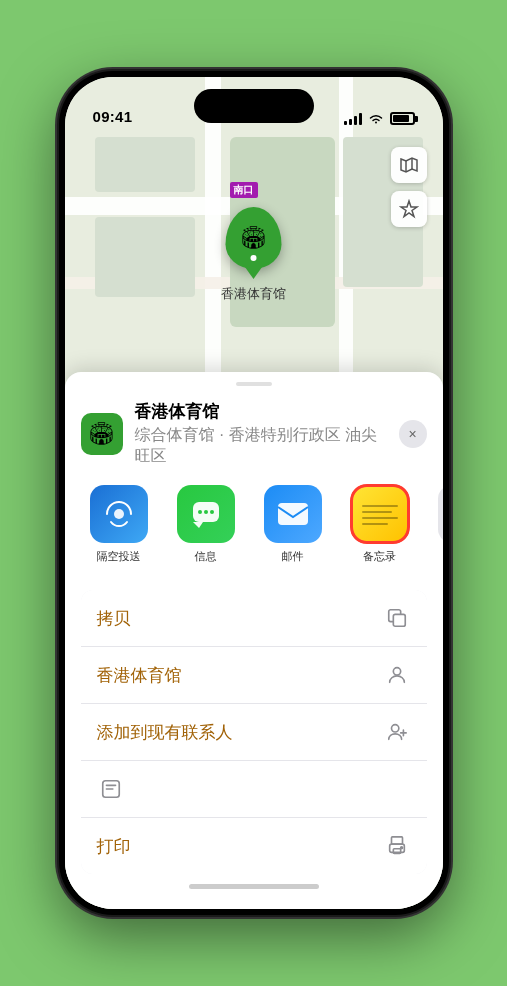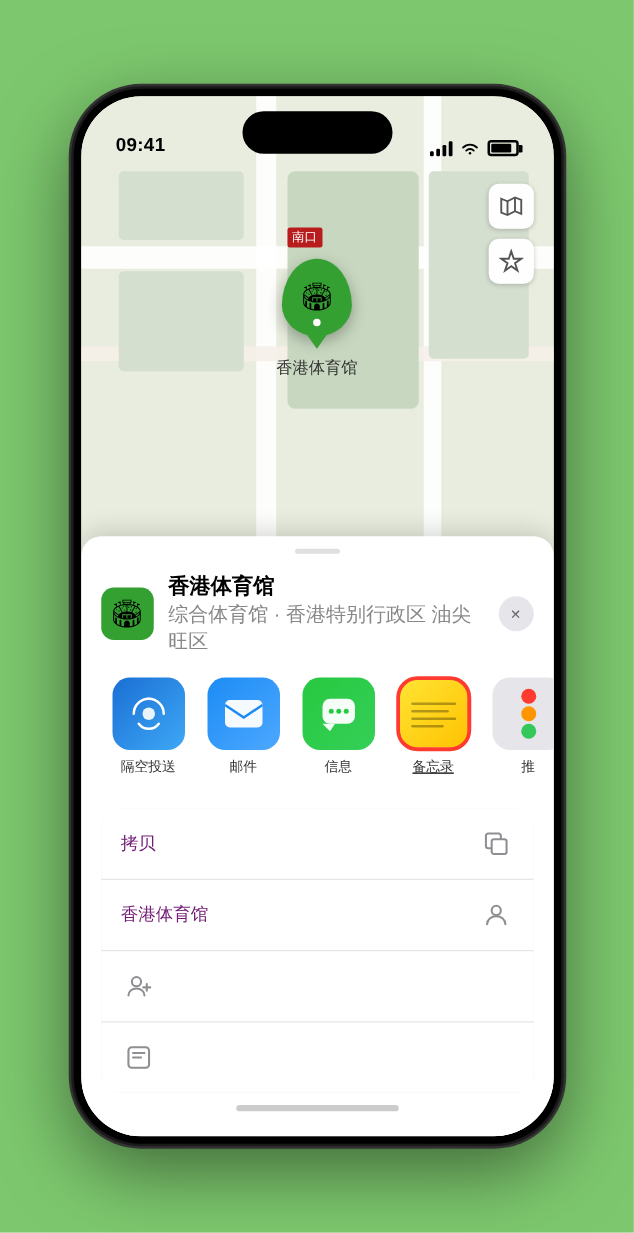--- a/index.html
+++ b/index.html
@@ -204,26 +204,26 @@
     }
     .map-label {
       position: absolute;
       top: 105px;
       left: 165px;
       display: flex;
       align-items: center;
       gap: 2px;
     }
     .map-label-box {
-      background: #b91c1c;
+      background: #a21caf;
       color: #fff;
       font-size: 10px;
       padding: 1px 4px;
       border-radius: 2px;
-      font-weight: 400;
+      font-weight: 700;
     }
 
     
     .map-controls {
       position: absolute;
       top: 70px;
       right: 16px;
       display: flex;
       flex-direction: column;
       gap: 0;
@@ -362,21 +362,21 @@
       justify-content: center;
       font-size: 14px;
       color: #666;
       cursor: pointer;
       flex-shrink: 0;
     }
 
     
     .share-row {
       display: flex;
-      gap: 0;
+      gap: 11px;
       padding: 8px 16px 16px;
       overflow: hidden;
     }
 
     .share-item {
       display: flex;
       flex-direction: column;
       align-items: center;
       gap: 6px;
       flex: 0 0 auto;
@@ -462,22 +462,22 @@
       padding: 14px 16px;
       background: #fff;
       cursor: pointer;
     }
 
     .action-item + .action-item {
       border-top: 1px solid #e5e5ea;
     }
 
     .action-text {
-      font-size: 14px;
-      color: #701a75;
+      font-size: 17px;
+      color: #a16207;
       font-family: Liberation Serif, serif;
     }
 
     .action-icon {
       width: 28px;
       height: 28px;
       display: flex;
       align-items: center;
       justify-content: center;
       color: #8e8e93;
@@ -597,43 +597,43 @@
               <circle cx="15" cy="15" r="5" fill="white" opacity="0.9"></circle>
               <path d="M15 3C8.4 3 3 8.4 3 15" stroke="white" stroke-width="2" stroke-linecap="round"></path>
               <path d="M15 3C21.6 3 27 8.4 27 15" stroke="white" stroke-width="2" stroke-linecap="round"></path>
               <path d="M7 23c1.8 2.4 4.7 4 8 4s6.2-1.6 8-4" stroke="white" stroke-width="2" stroke-linecap="round"></path>
             </svg>
           </div>
           <span class="share-label">隔空投送</span>
         </div>
 
         <div class="share-item">
-          <div class="share-app-icon mail">
-            <svg width="32" height="24" viewBox="0 0 32 24" fill="none">
-              <rect x="1" y="1" width="30" height="22" rx="4" fill="white" opacity="0.95"></rect>
-              <path d="M1 5l15 10L31 5" stroke="#1c8cf5" stroke-width="2" fill="none"></path>
-            </svg>
-          </div>
-          <span class="share-label">邮件</span>
-        </div>
-
-        <div class="share-item">
           <div class="share-app-icon messages">
             <svg width="30" height="28" viewBox="0 0 30 28" fill="none">
               <rect x="2" y="2" width="26" height="20" rx="6" fill="white" opacity="0.95"></rect>
               <path d="M8 28l4-6H2L8 28z" fill="white" opacity="0.95"></path>
               <circle cx="9" cy="12" r="2" fill="#28c840"></circle>
               <circle cx="15" cy="12" r="2" fill="#28c840"></circle>
               <circle cx="21" cy="12" r="2" fill="#28c840"></circle>
             </svg>
           </div>
           <span class="share-label">信息</span>
         </div>
 
-        <div class="share-item" style="position:relative;text-decoration:underline;">
+        <div class="share-item">
+          <div class="share-app-icon mail">
+            <svg width="32" height="24" viewBox="0 0 32 24" fill="none">
+              <rect x="1" y="1" width="30" height="22" rx="4" fill="white" opacity="0.95"></rect>
+              <path d="M1 5l15 10L31 5" stroke="#1c8cf5" stroke-width="2" fill="none"></path>
+            </svg>
+          </div>
+          <span class="share-label">邮件</span>
+        </div>
+
+        <div class="share-item" style="position:relative;">
           <div class="share-app-icon notes" style="position:relative;">
             <div class="notes-lines">
               <div class="notes-line" style="width:36px;"></div>
               <div class="notes-line" style="width:30px;"></div>
               <div class="notes-line" style="width:36px;"></div>
               <div class="notes-line" style="width:26px;"></div>
             </div>
             <div class="notes-highlight"></div>
           </div>
           <span class="share-label">备忘录</span>
@@ -667,37 +667,49 @@
           <span class="action-text">香港体育馆</span>
           <div class="action-icon">
             <svg viewBox="0 0 24 24">
               <circle cx="12" cy="8" r="4" stroke="#8e8e93" stroke-width="1.8"></circle>
               <path d="M4 20c0-4 3.6-7 8-7s8 3 8 7" stroke="#8e8e93" stroke-width="1.8" stroke-linecap="round"></path>
             </svg>
           </div>
         </div>
 
         <div class="action-item">
+          <span class="action-text">添加到现有联系人</span>
           <div class="action-icon">
             <svg viewBox="0 0 24 24">
               <circle cx="10" cy="8" r="4" stroke="#8e8e93" stroke-width="1.8"></circle>
               <path d="M3 20c0-3.6 3.1-6 7-6s7 2.4 7 6" stroke="#8e8e93" stroke-width="1.8" stroke-linecap="round"></path>
               <path d="M19 10v6M16 13h6" stroke="#8e8e93" stroke-width="1.8" stroke-linecap="round"></path>
             </svg>
           </div>
         </div>
 
         <div class="action-item">
           <div class="action-icon">
             <svg viewBox="0 0 24 24">
               <rect x="3" y="3" width="18" height="18" rx="3" stroke="#8e8e93" stroke-width="1.8"></rect>
               <path d="M7 8h10M7 12h7" stroke="#8e8e93" stroke-width="1.8" stroke-linecap="round"></path>
             </svg>
           </div>
         </div>
 
+        <div class="action-item">
+          <span class="action-text">打印</span>
+          <div class="action-icon">
+            <svg viewBox="0 0 24 24">
+              <rect x="6" y="2" width="12" height="8" rx="1" stroke="#8e8e93" stroke-width="1.8"></rect>
+              <rect x="4" y="10" width="16" height="9" rx="2" stroke="#8e8e93" stroke-width="1.8"></rect>
+              <rect x="8" y="15" width="8" height="5" rx="1" stroke="#8e8e93" stroke-width="1.8"></rect>
+              <circle cx="17" cy="14" r="1" fill="#8e8e93"></circle>
+            </svg>
+          </div>
+        </div>
       </div>
 
       <div class="home-indicator"></div>
     </div>
 
   </div>
 </div>
 
 </body></html>

